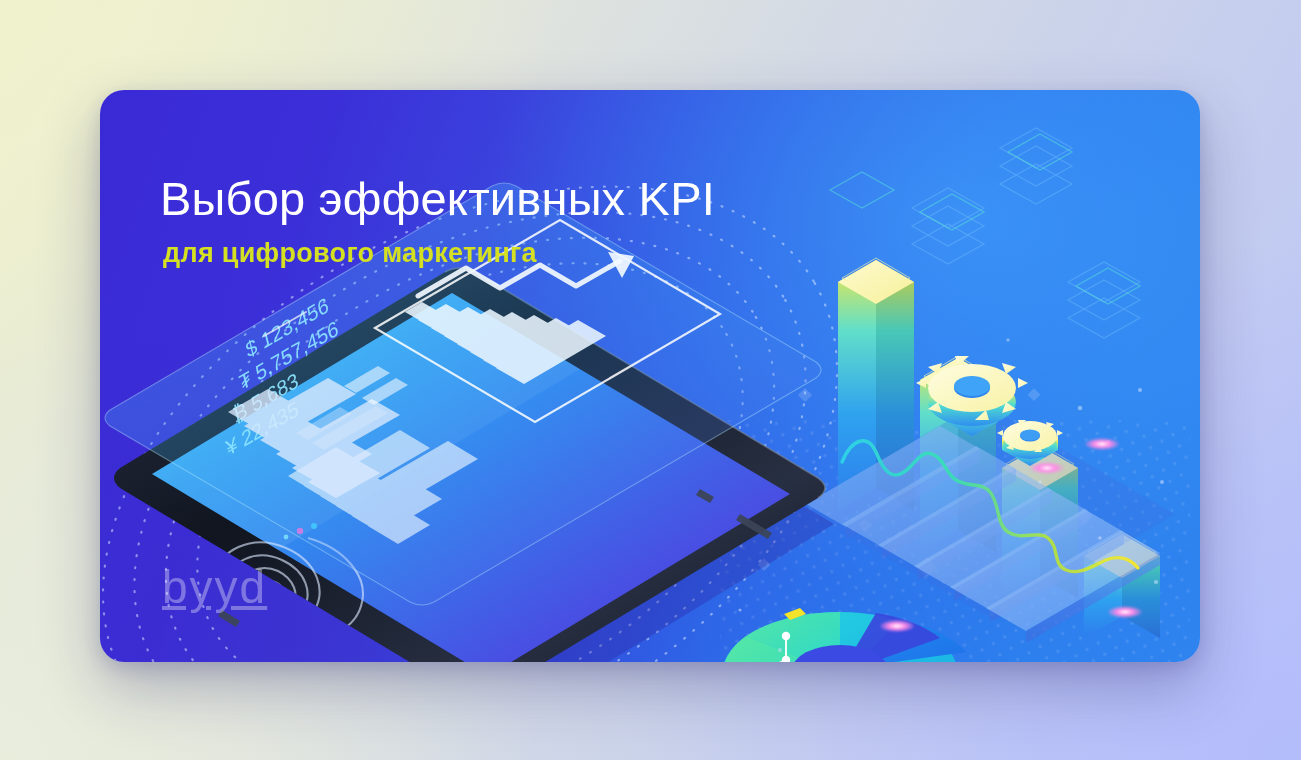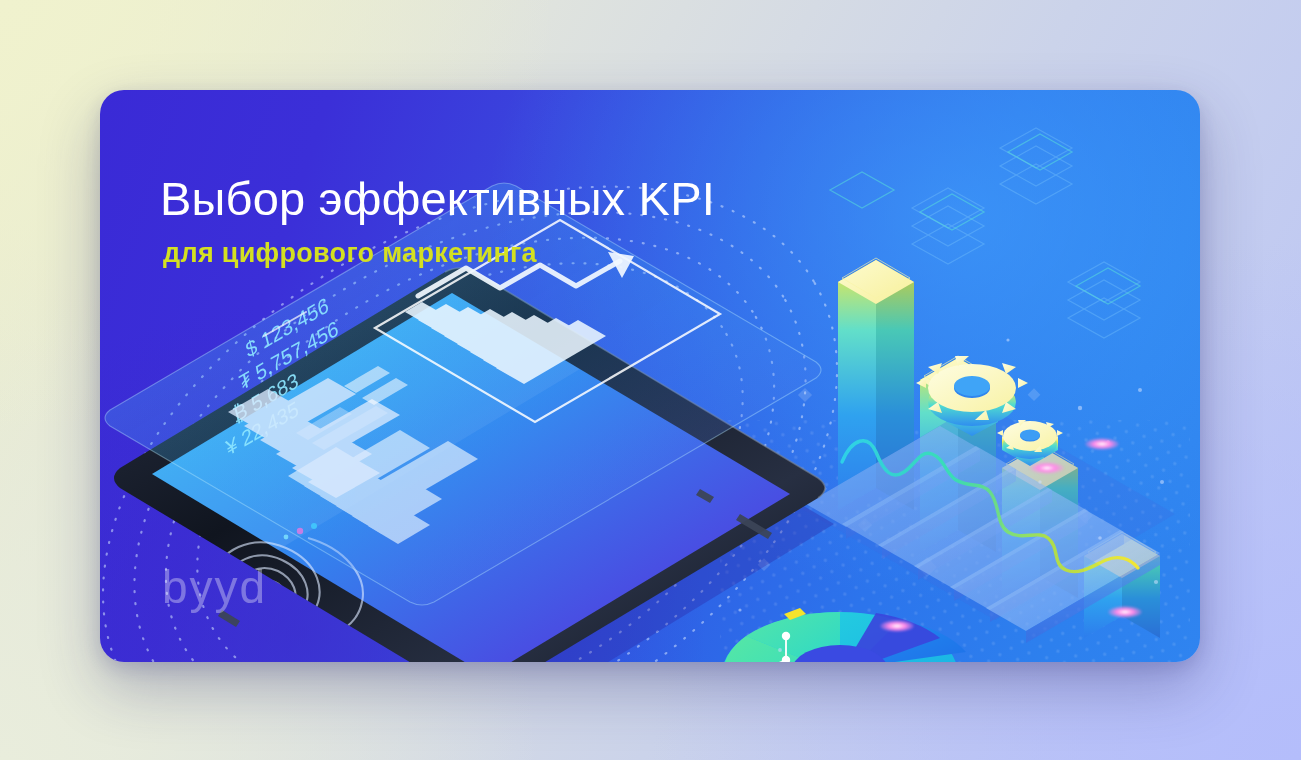--- a/index.html
+++ b/index.html
@@ -90,20 +90,21 @@
     position: absolute;
     left: 62px;
     bottom: 52px;
     z-index: 40;
     font-size: 46px;
     line-height: 1;
     letter-spacing: 2px;
     font-weight: 300;
     color: rgba(255,255,255,0.34);
     user-select: none;
+    text-decoration: underline;
   }
 
   
   .art {
     position: absolute;
     inset: 0;
     z-index: 20;
     pointer-events: none;
   }
   .art svg { display: block; width: 100%; height: 100%; }

